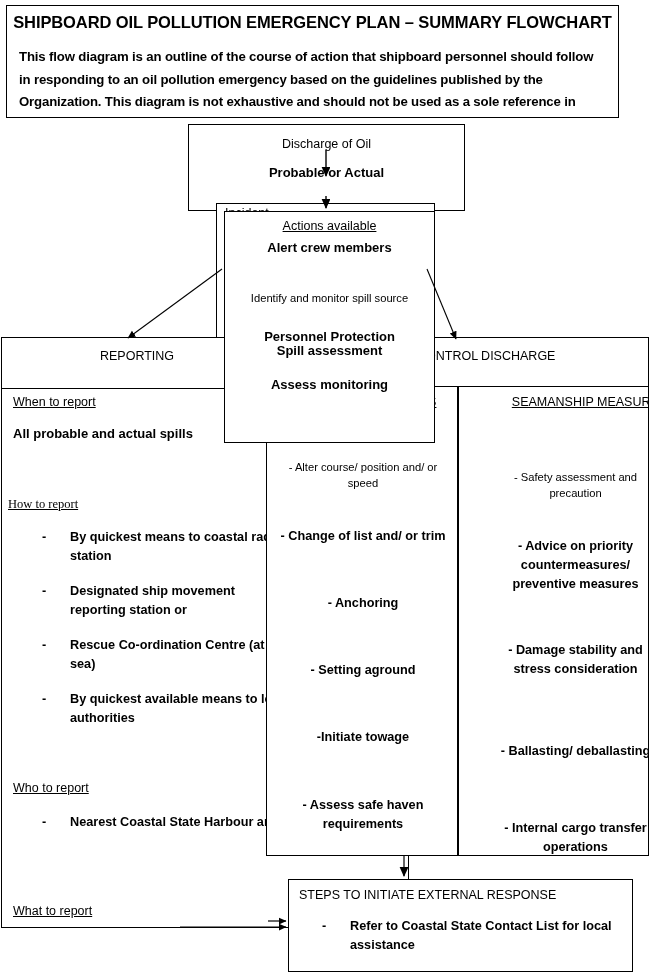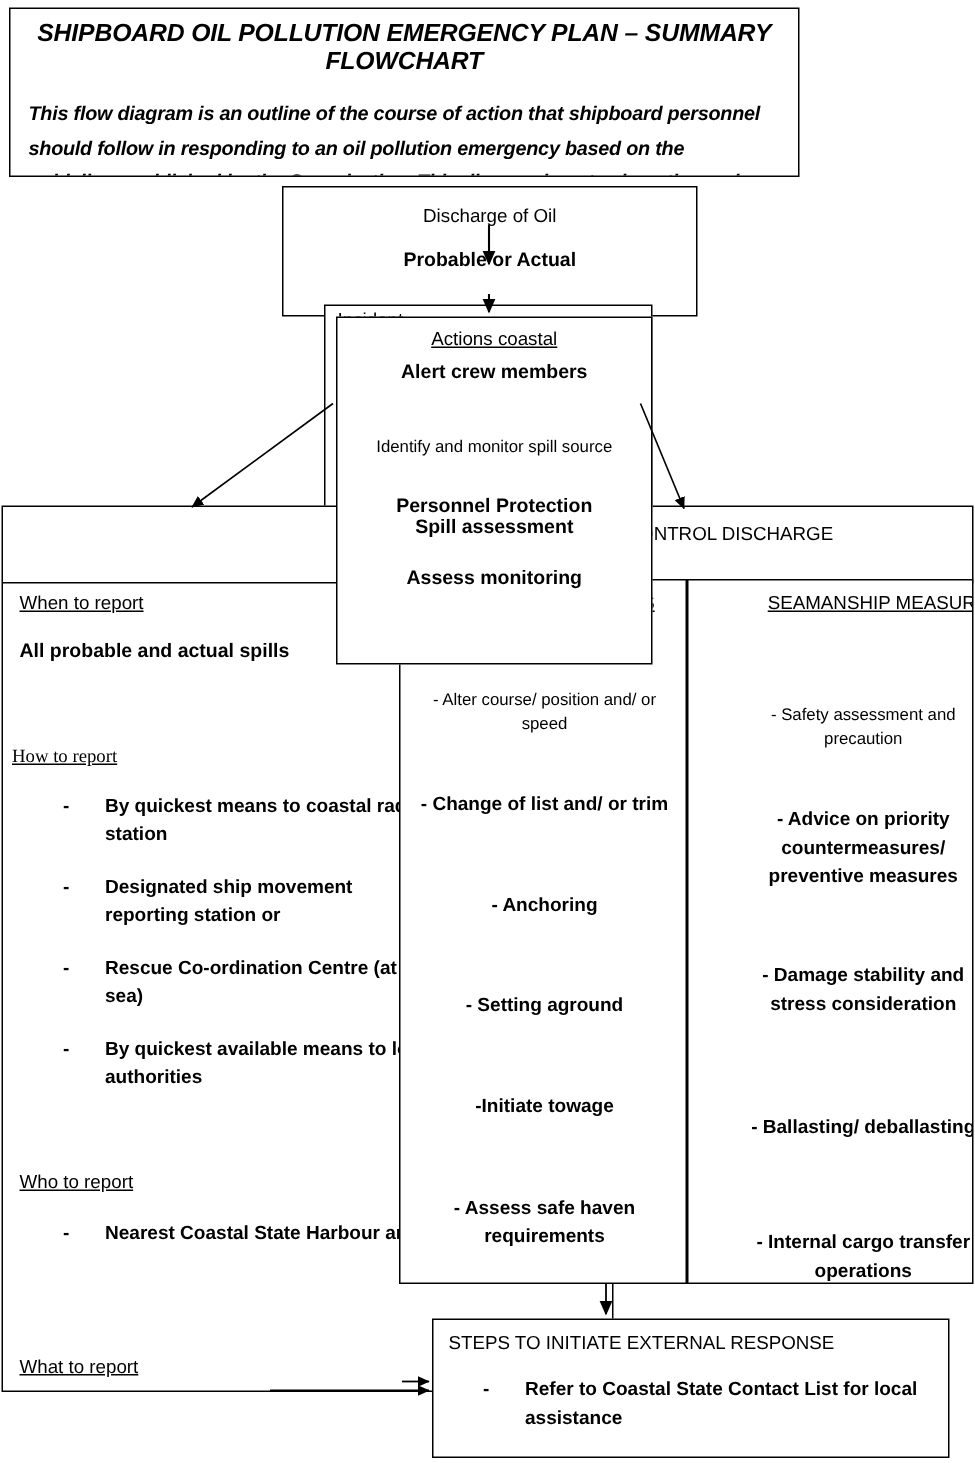--- a/index.html
+++ b/index.html
@@ -23,35 +23,36 @@
   .reg-it{font-weight:normal;font-size:11.2px;line-height:1.45;}
   .bullet-row{display:flex;gap:0;}
   .dash{width:28px;flex:0 0 28px;font-weight:bold;}
   .btxt{flex:1;}
 </style>
 </head>
 <body>
 
 <div class="canvas">
 
-  <div class="bx" style="left:6px;top:5px;width:527px;height:113px;overflow:hidden;font-style:italic;">
+  <div class="bx" style="left:6px;top:5px;width:613px;height:113px;overflow:hidden;">
     <div class="hdr-title">SHIPBOARD OIL POLLUTION EMERGENCY PLAN – SUMMARY FLOWCHART</div>
     <div class="hdr-body">This flow diagram is an outline of the course of action that shipboard personnel should follow in responding to an oil pollution emergency based on the guidelines published by the Organization. This diagram is not exhaustive and should not be used as a sole reference in response. Consideration</div>
   </div>
 
   <div class="bx" style="left:188px;top:124px;width:277px;height:87px;">
     <div class="t ctr" style="left:0;top:12px;width:100%;font-size:12.5px;">Discharge of Oil</div>
     <div class="t ctr b" style="left:0;top:40px;width:100%;font-size:13px;">Probable or Actual</div>
   </div>
 
   <div class="bx" style="left:216px;top:203px;width:219px;height:240px;overflow:hidden;">
     <div class="t" style="left:8px;top:2px;font-size:12.5px;">Incident</div>
   </div>
 
   <div class="bx" style="left:1px;top:337px;width:408px;height:591px;overflow:hidden;">
+    <div class="t ctr sec-hd" style="left:0;top:11px;width:270px;">REPORTING</div>
     <div class="nb" style="left:0;top:50px;width:408px;height:1px;background:#000;"></div>
 
     <div class="t lbl-u" style="left:11px;top:57px;">When to report</div>
     <div class="t b" style="left:11px;top:88px;font-size:13px;">All probable and actual spills</div>
 
     <div class="t lbl-u" style="left:6px;top:159px;font-family:Liberation Serif, serif;">How to report</div>
 
     <div class="t" style="left:40px;top:190px;width:250px;">
       <div class="bullet-row" style="margin-bottom:16px;">
         <span class="dash bold-it">-</span>
@@ -103,21 +104,21 @@
     <div class="t" style="left:14px;top:82px;width:165px;margin-left:20px;">
       <div class="ctr reg-it" style="height:68px;">- Safety assessment and precaution</div>
       <div class="ctr bold-it" style="height:104px;">- Advice on priority countermeasures/ preventive measures</div>
       <div class="ctr bold-it" style="height:101px;">- Damage stability and stress consideration</div>
       <div class="ctr bold-it" style="height:77px;">- Ballasting/ deballasting</div>
       <div class="ctr bold-it" style="height:60px;">- Internal cargo transfer operations</div>
     </div>
   </div>
 
   <div class="bx" style="left:224px;top:211px;width:211px;height:232px;">
-    <div class="t ctr lbl-u" style="left:0;top:7px;width:100%;font-size:12.5px;">Actions coastal</div>
+    <div class="t ctr lbl-u" style="left:0;top:7px;width:100%;font-size:12.5px;">Actions available</div>
     <div class="t ctr b" style="left:0;top:28px;width:100%;font-size:13px;">Alert crew members</div>
     <div class="t ctr" style="left:0;top:80px;width:100%;font-size:11.2px;">Identify and monitor spill source</div>
     <div class="t ctr b" style="left:0;top:96px;width:100%;font-size:13px;margin-top:21px;">Personnel Protection</div>
     <div class="t ctr b" style="left:0;top:131px;width:100%;font-size:13px;text-align:center;">Spill assessment</div>
     <div class="t ctr b" style="left:0;top:165px;width:100%;font-size:13px;">Assess monitoring</div>
   </div>
 
   <div class="bx" style="left:288px;top:879px;width:345px;height:93px;">
     <div class="t" style="left:10px;top:8px;font-size:12.5px;">STEPS TO INITIATE EXTERNAL RESPONSE</div>
     <div class="t" style="left:33px;top:37px;width:295px;">

